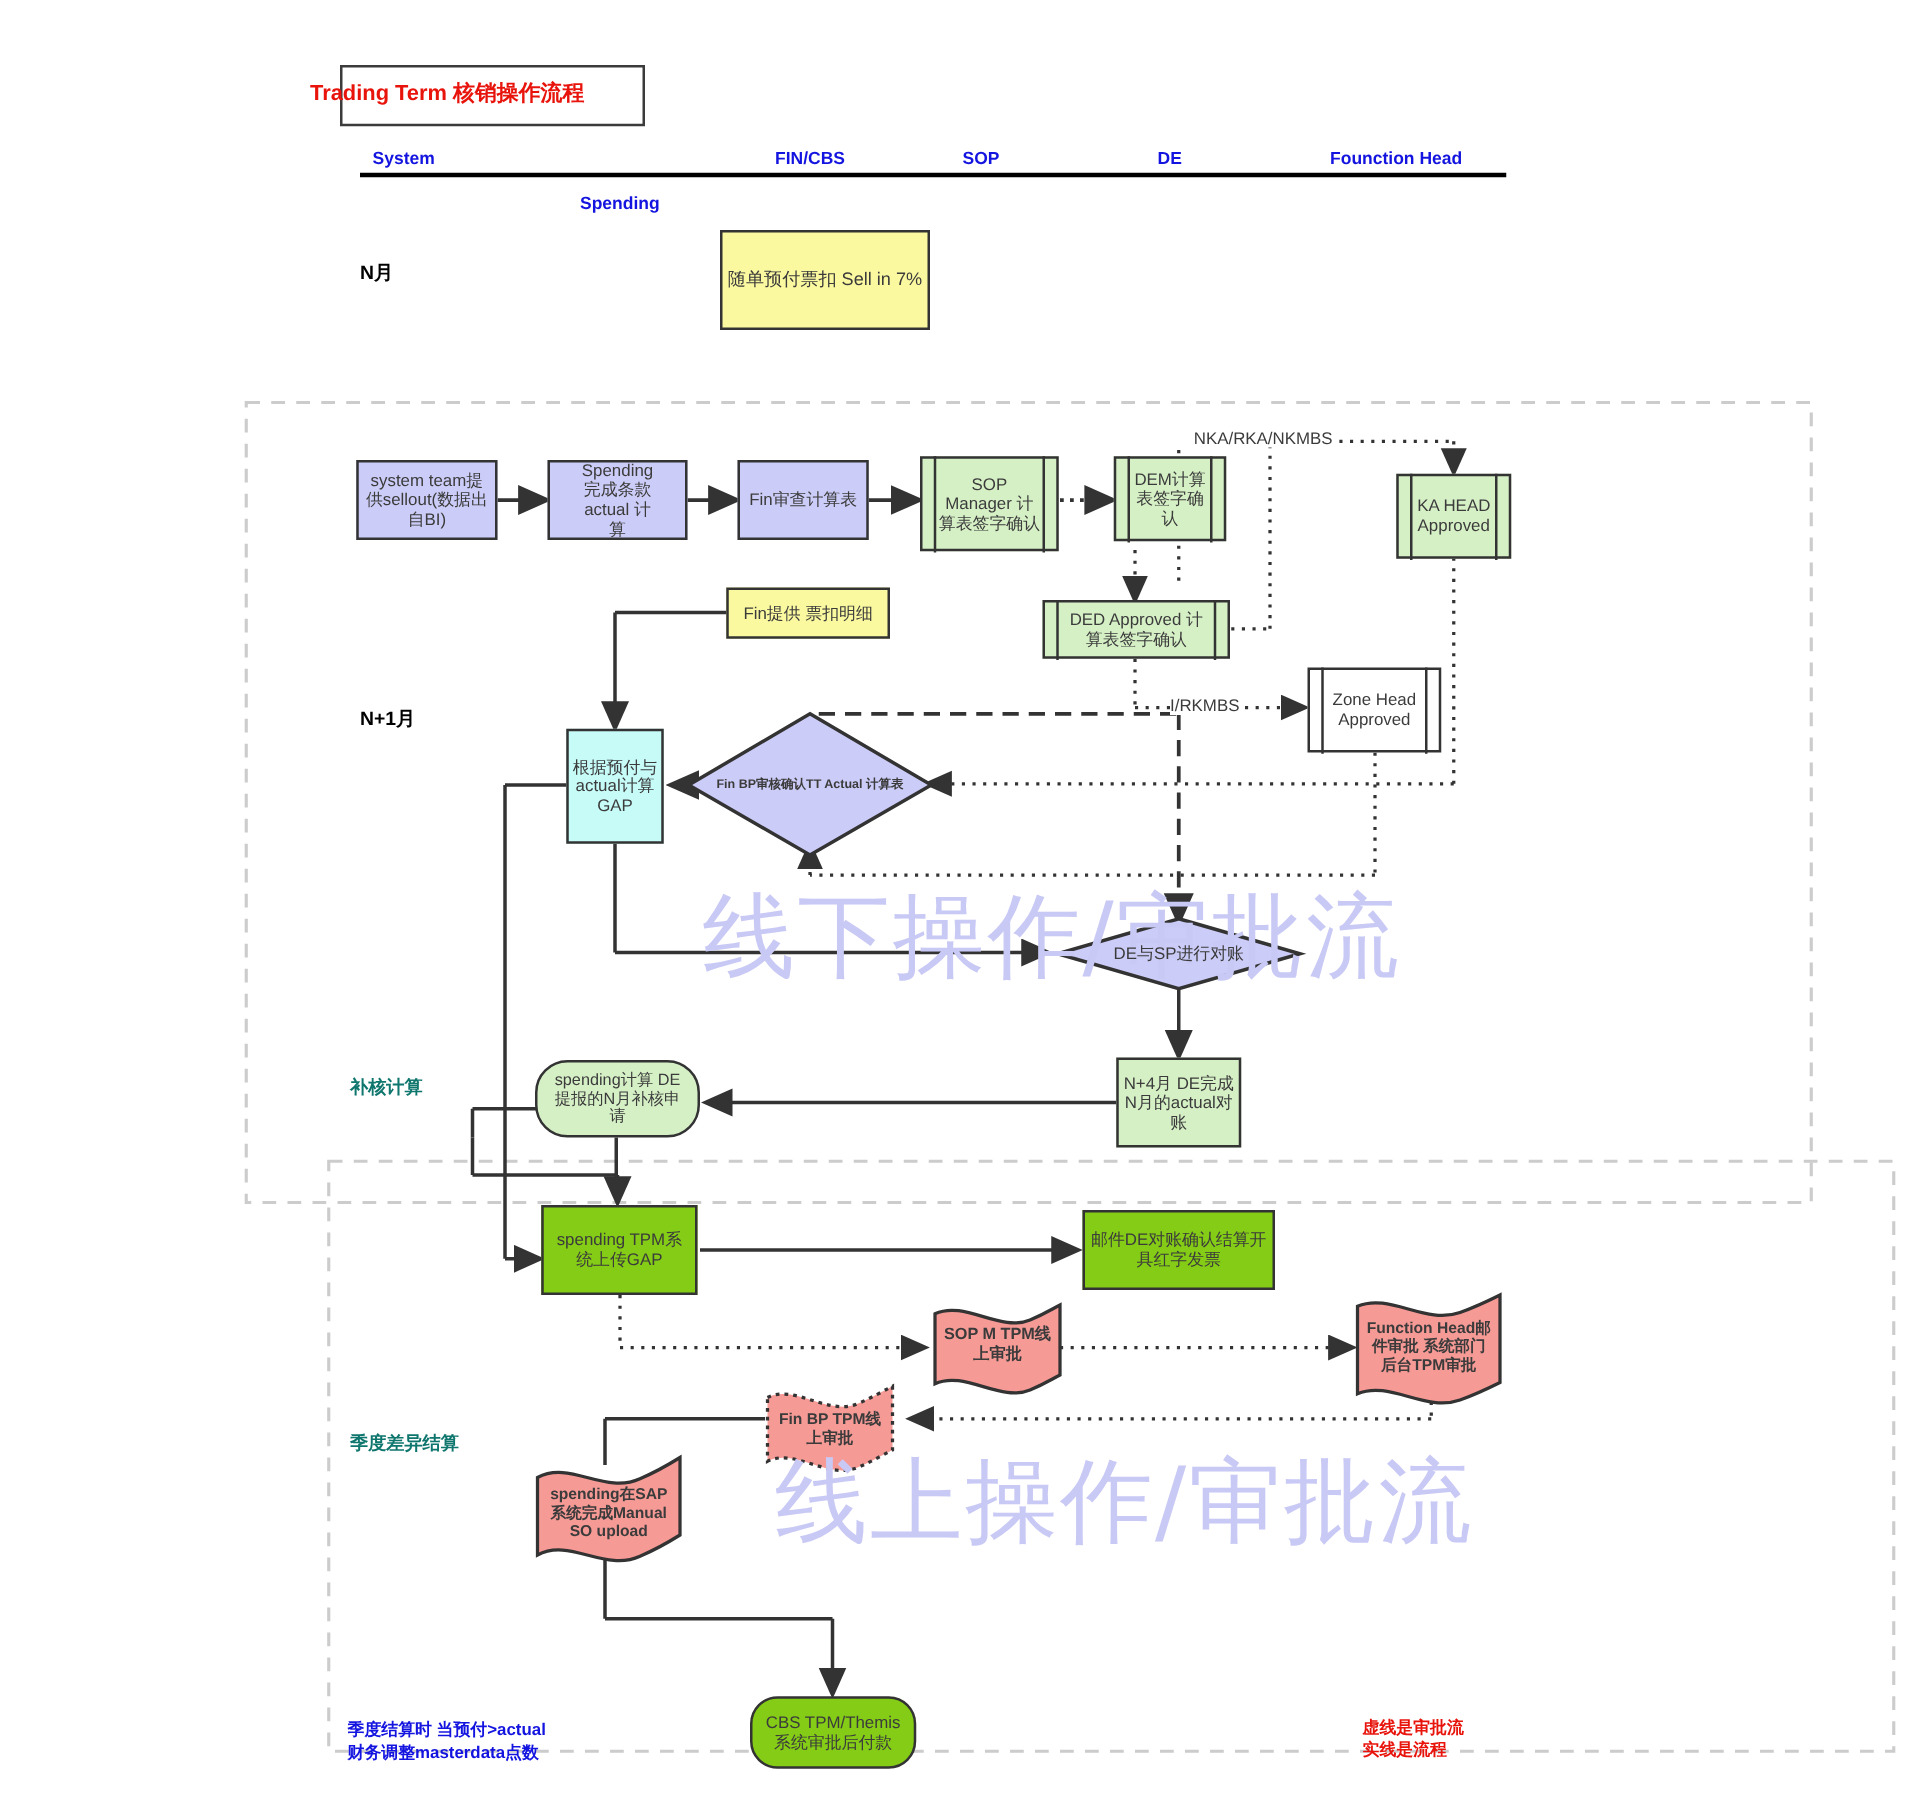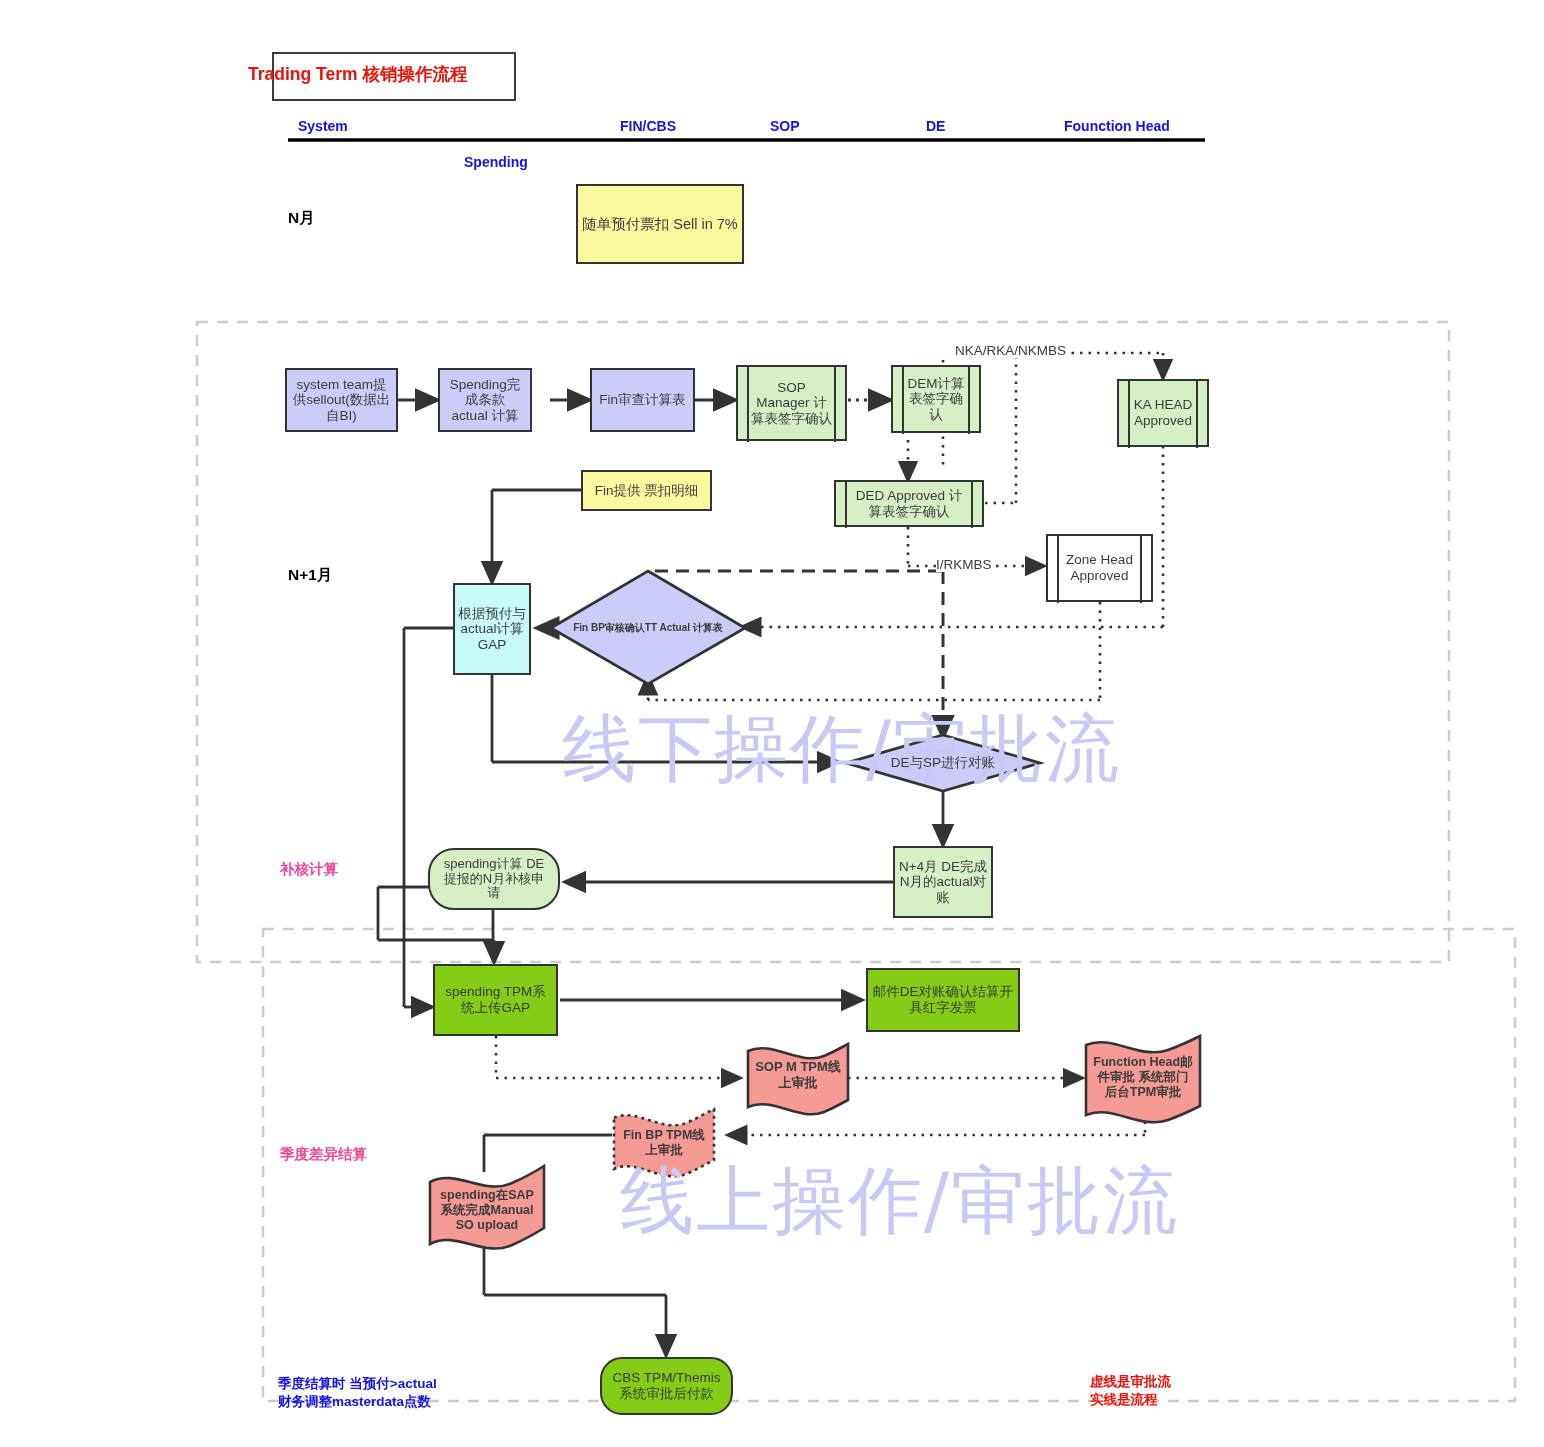--- a/index.html
+++ b/index.html
@@ -76,21 +76,21 @@
     white-space: nowrap;
   }
   .lane-label {
     position: absolute;
     font-size: 15.5px;
     font-weight: bold;
     color: #000000;
     z-index: 6;
     white-space: nowrap;
   }
-  .lane-label.blue { color: #ec4899; }
+  .lane-label.blue { color: #0f766e; }
   .note {
     position: absolute;
     font-size: 13.5px;
     font-weight: bold;
     color: #1414e0;
     text-align: center;
     line-height: 1.35;
     z-index: 6;
     white-space: nowrap;
   }
@@ -274,21 +274,21 @@
   <div class="lane-label blue" style="left:280px; top:860px; font-size:14.5px;">补核计算</div>
   <div class="lane-label blue" style="left:280px; top:1145px; font-size:14.5px;">季度差异结算</div>
 
   <div class="watermark" style="left:562px; top:700px;">线下操作/审批流</div>
   <div class="watermark" style="left:620px; top:1152px;">线上操作/审批流</div>
 
   <div class="node rect yellow" style="left:576px; top:184px; width:168px; height:80px; font-size:14.5px;">随单预付票扣 Sell in 7%</div>
 
   <div class="node rect purple" style="left:285px; top:368px; width:113px; height:64px; font-size:13.5px; padding:2px 5px;">system team提供sellout(数据出自BI)</div>
 
-  <div class="node rect purple" style="left:438px; top:368px; width:94px; height:64px; font-size:13.5px; padding:2px 5px;">Spending完成条款 actual 计算</div>
+  <div class="node rect purple" style="left:438px; top:368px; width:112px; height:64px; font-size:13.5px; padding:2px 21px;">Spending完成条款 actual 计算</div>
 
   <div class="node rect purple" style="left:590px; top:368px; width:105px; height:64px; font-size:13.5px; padding:2px 4px;">Fin审查计算表</div>
 
   <div class="node rect green predef" style="left:736px; top:365px; width:111px; height:76px; font-size:13.5px; padding:2px 13px;">SOP Manager 计算表签字确认</div>
 
   <div class="node rect green predef" style="left:891px; top:365px; width:90px; height:68px; font-size:13.5px; padding:2px 13px;">DEM计算表签字确认</div>
 
   <div class="node rect green predef" style="left:1117px; top:379px; width:92px; height:68px; font-size:13.5px; padding:2px 0;">KA HEAD Approved</div>
 
   <div class="edge-label" style="left:955px; top:343px;">NKA/RKA/NKMBS</div>

